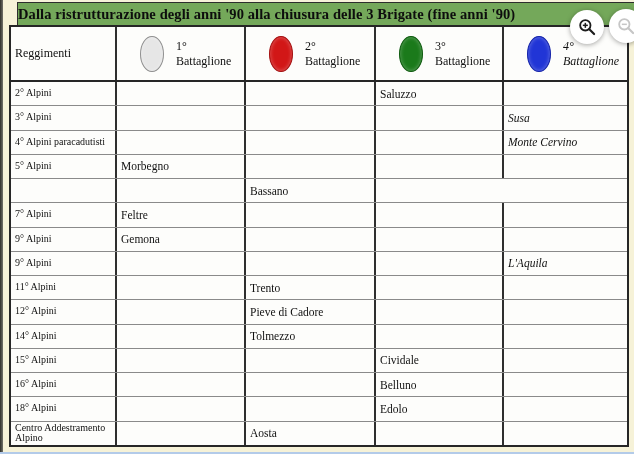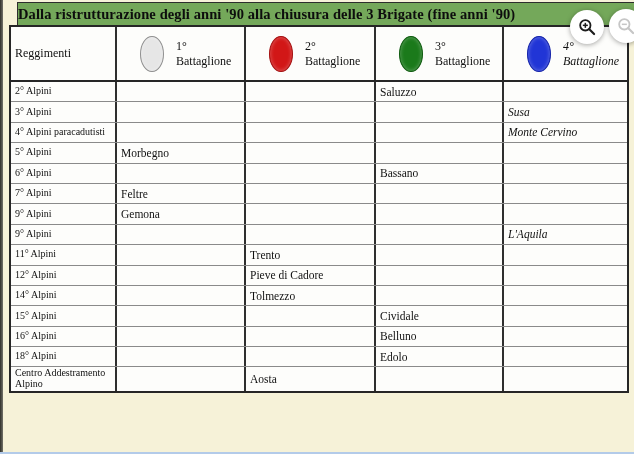--- a/index.html
+++ b/index.html
@@ -27,21 +27,21 @@
     background:#74a85a;
     border:1px solid #2d2d2d;border-bottom:none;
     box-sizing:border-box;
     display:flex;align-items:center;justify-content:flex-start;
   }
   .title-bar .title{
     font-weight:bold;font-size:14.5px;letter-spacing:0.1px;
     white-space:nowrap;color:#0d0d0d;
   }
   .grid-table{
-    position:absolute;left:0;top:23px;width:620px;height:368px;
+    position:absolute;left:0;top:23px;width:620px;height:422px;
     box-sizing:border-box;
     border:2px solid #262626;
     background:#fdfdfb;
     display:flex;flex-direction:column;
   }
   .row{
     display:grid;
     grid-template-columns:106px 129px 130px 128px 1fr;
   }
   .header-row{
@@ -183,23 +183,20 @@
         </div>
     <div class="cell">
           <span class="val"></span>
         </div>
     <div class="cell">
           <span class="val"></span>
         </div>
   </div>
 
   <div class="row data-row">
-    <div class="cell reg-cell">
-          <span class="reg">6° Alpini</span>
-        </div>
     <div class="cell">
           <span class="val"></span>
         </div>
     <div class="cell">
           <span class="val"></span>
         </div>
     <div class="cell">
           <span class="val">Bassano</span>
         </div>
     <div class="cell">

